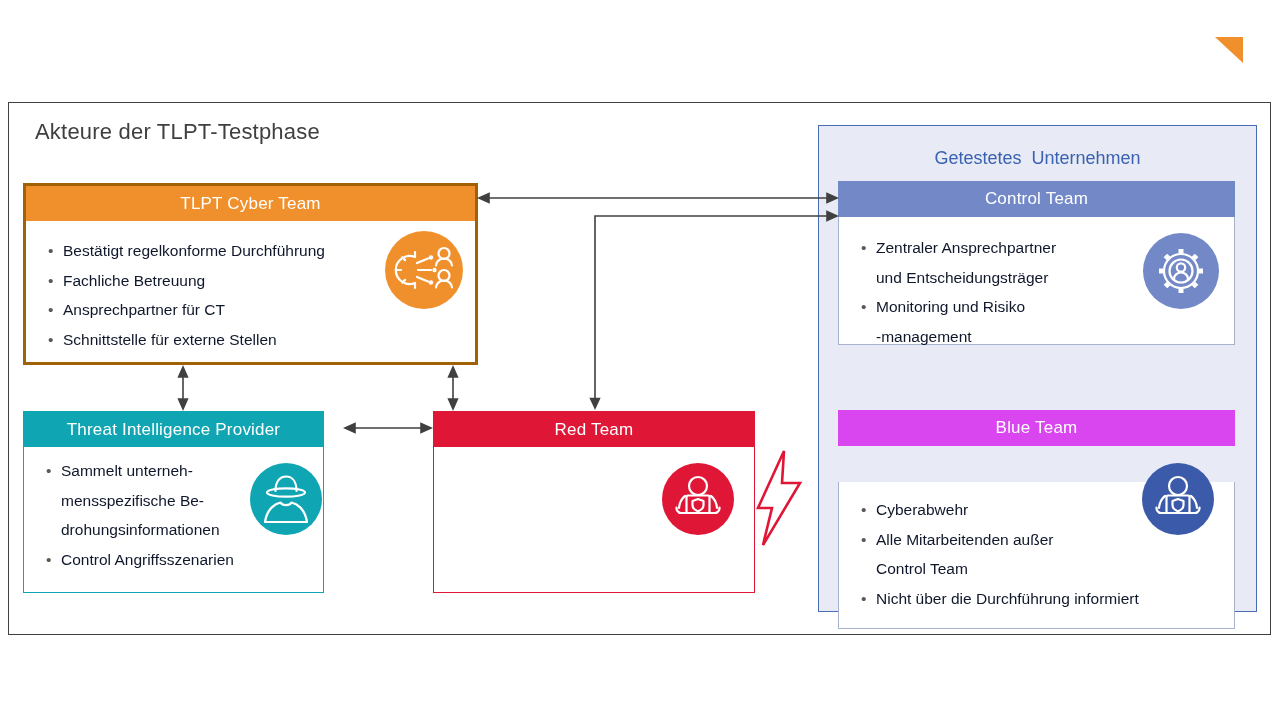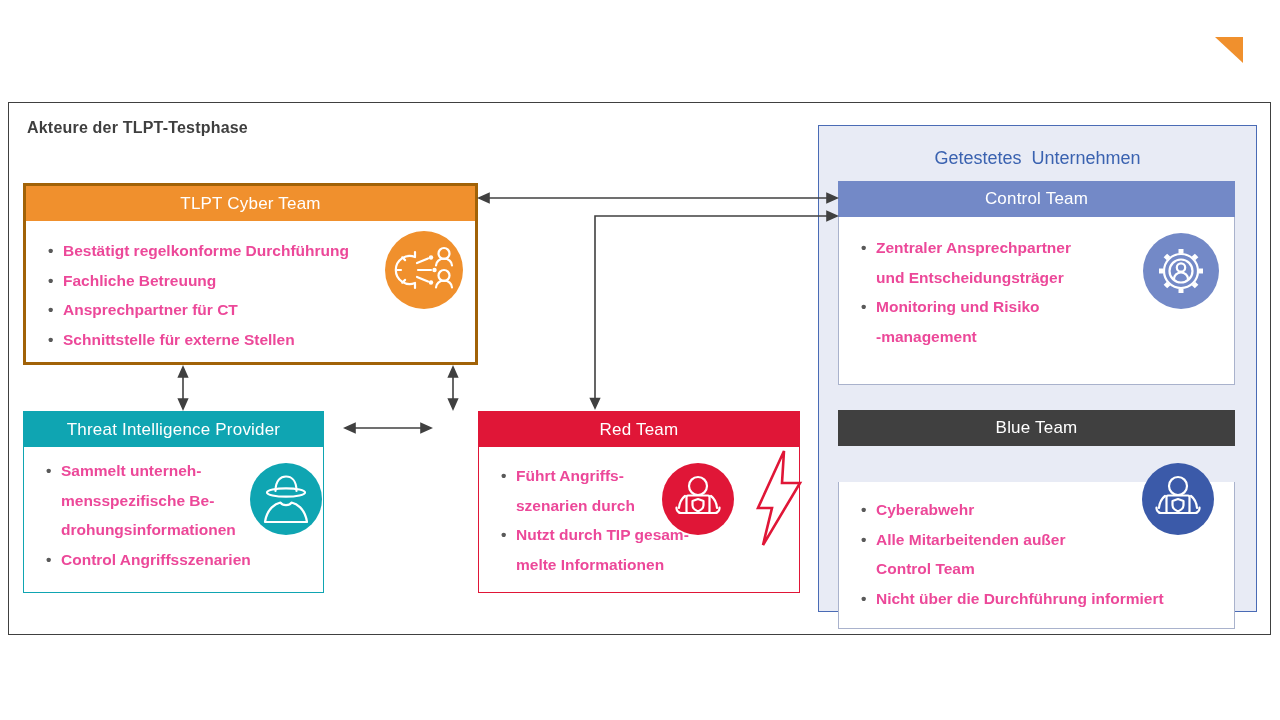--- a/index.html
+++ b/index.html
@@ -1,57 +1,57 @@
 <!DOCTYPE html>
 <html><head>
 <meta charset="utf-8">
 <style>
   html,body{margin:0;padding:0;background:#fff;}
   .canvas{position:relative;width:1280px;height:720px;background:#ffffff;overflow:hidden;
           font-family:"Liberation Sans",sans-serif;}
   
   .frame{position:absolute;left:8px;top:102px;width:1263px;height:533px;
          border:1.5px solid #404040;box-sizing:border-box;background:#fff;}
-  .slide-title{position:absolute;left:27px;top:119px;font-size:16px;color:#3F3F3F;letter-spacing:.2px;font-weight:bold;}
+  .slide-title{position:absolute;left:35px;top:119px;font-size:22px;color:#3F3F3F;letter-spacing:.2px;}
   
   .logo{position:absolute;left:1215px;top:37px;width:28px;height:27px;}
 
   
   .box{position:absolute;background:#fff;box-sizing:border-box;z-index:2;}
   .box-header{display:flex;align-items:center;justify-content:center;color:#fff;
               font-size:17px;font-weight:500;letter-spacing:.2px;}
-  .bullets{list-style:none;margin:0;color:#ec4899;font-size:15.5px;line-height:29.5px;font-weight:bold;}
+  .bullets{list-style:none;margin:0;color:#0f172a;font-size:15.5px;line-height:29.5px;}
   .bullets li{position:relative;padding-left:17px;white-space:pre-line;}
   .bullets li::before{content:"\2022";position:absolute;left:2px;top:0;color:#595959;}
 
   .tlpt{left:23px;top:183px;width:455px;height:182px;border:3px solid #a16207;}
   .tlpt .box-header{height:35px;background:#F0902D;}
   .tlpt .bullets{padding:15px 6px 0 20px;}
 
   .tip{left:23px;top:411px;width:301px;height:182px;border:1px solid #0FA5B2;}
   .tip .box-header{height:35px;background:#0FA5B2;}
   .tip .bullets{padding:9px 6px 0 20px;}
 
-  .red{left:433px;top:411px;width:322px;height:182px;border:1px solid #E01637;margin-left:45px;}
+  .red{left:433px;top:411px;width:322px;height:182px;border:1px solid #E01637;}
   .red .box-header{height:35px;background:#E01637;}
   .red .bullets{padding:14px 6px 0 20px;}
 
   
   .panel{position:absolute;left:818px;top:125px;width:439px;height:487px;box-sizing:border-box;
          background:#E8EBF5;border:1.5px solid #4A6BB5;z-index:1;}
   .panel-title{height:64px;display:flex;align-items:center;justify-content:center;
                color:#3A62B0;font-size:18px;font-weight:500;word-spacing:5px;}
 
   .control{left:838px;top:181px;width:397px;height:184px;background:transparent;}
   .control .box-header{height:36px;background:#7389C7;}
-  .control .box-body{background:#fff;border:1px solid #A9B2CC;border-top:none;height:168px;box-sizing:border-box;}
+  .control .box-body{background:#fff;border:1px solid #A9B2CC;border-top:none;height:128px;box-sizing:border-box;}
   .control .bullets{padding:16px 6px 0 20px;}
 
   .blue{left:838px;top:410px;width:397px;height:183px;background:transparent;}
-  .blue .box-header{height:36px;background:#404040;}
+  .blue .box-header{height:36px;background:#d946ef;}
   .blue .box-body{background:#fff;border:1px solid #A9B2CC;border-top:none;height:147px;box-sizing:border-box;margin-top:36px;}
   .blue .bullets{padding:13px 6px 0 20px;}
 
   
   .icon-circle{position:absolute;border-radius:50%;display:flex;align-items:center;
                justify-content:center;z-index:4;}
   .ic-tlpt{left:385px;top:231px;width:78px;height:78px;background:#F0902D;}
   .ic-tip{left:250px;top:463px;width:72px;height:72px;background:#0FA5B2;}
   .ic-red{left:662px;top:463px;width:72px;height:72px;background:#E01637;}
   .ic-control{left:1143px;top:233px;width:76px;height:76px;background:#7389C7;}
@@ -96,28 +96,20 @@
         <li>Sammelt unterneh-
 mensspezifische Be-
 drohungsinformationen</li>
         <li>Control Angriffsszenarien</li>
       </ul>
     </div>
   </div>
 
   <div class="box red">
     <div class="box-header">Red Team</div>
-    <div class="box-body">
-      <ul class="bullets">
-        <li>Führt Angriffs-
-szenarien durch</li>
-        <li>Nutzt durch TIP gesam-
-melte Informationen</li>
-      </ul>
-    </div>
   </div>
 
   <div class="box control">
     <div class="box-header">Control Team</div>
     <div class="box-body">
       <ul class="bullets">
         <li>Zentraler Ansprechpartner
 und Entscheidungsträger</li>
         <li>Monitoring und Risiko
 -management</li>

